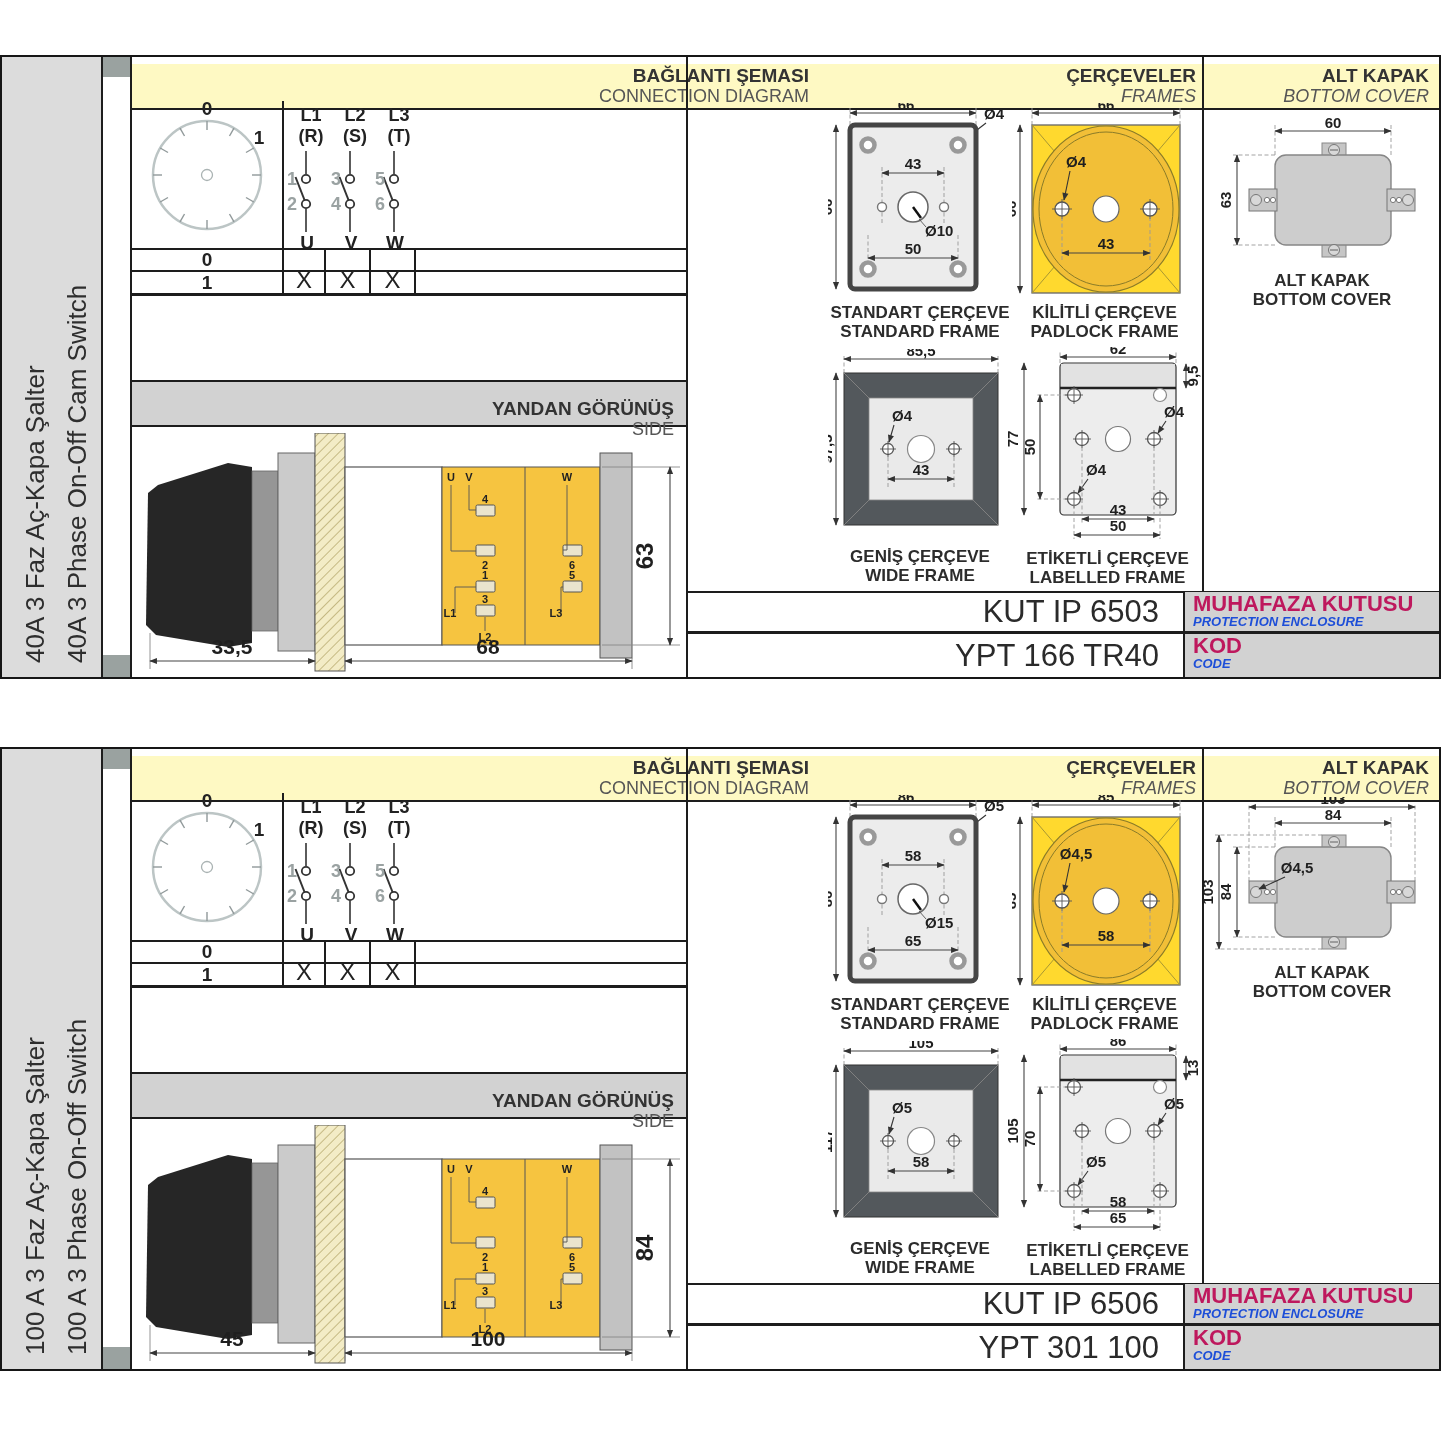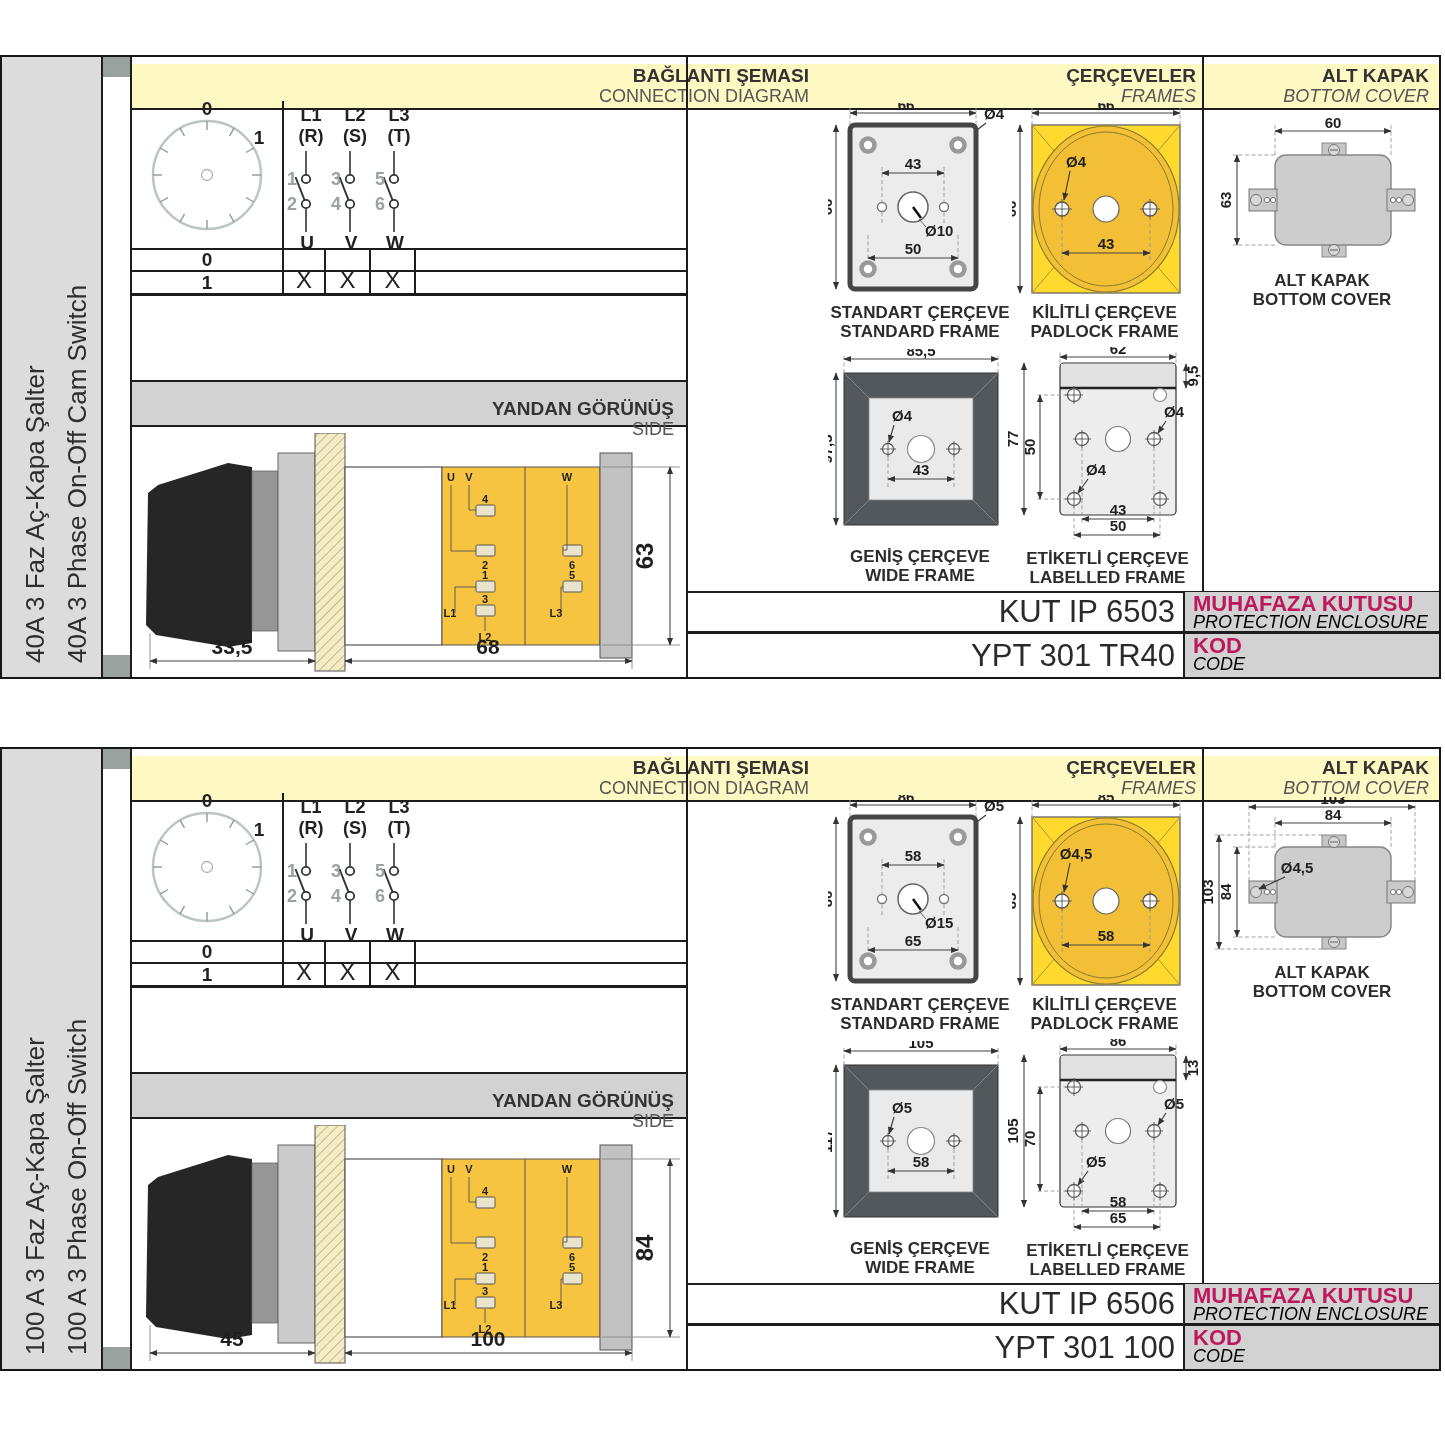--- a/index.html
+++ b/index.html
@@ -20,24 +20,24 @@
   .hsec .t2{font-size:18px;color:#565656;line-height:19px;}
   .hsec .t2.it{font-style:italic;}
   .vline{position:absolute;width:2px;background:#1d1d1d;}
   .hline{position:absolute;background:#1d1d1d;}
   .cellt{position:absolute;text-align:center;font-weight:bold;font-size:19px;line-height:21px;color:#222;}
   .xcell{position:absolute;text-align:center;font-size:24px;line-height:24px;color:#222;}
   .sidebar-bar{left:130px;width:554px;top:323px;height:47px;background:#d2d2d2;border-top:2px solid #1d1d1d;border-bottom:2px solid #1d1d1d;box-sizing:border-box;text-align:right;padding:16px 12px 0 0;}
   .sidebar-bar .t1{font-size:19px;font-weight:bold;color:#333;line-height:22px;}
   .sidebar-bar .t2{font-size:18px;color:#565656;line-height:19px;}
   .caption{position:absolute;text-align:center;font-weight:bold;font-size:17px;line-height:19px;color:#2c2c2c;}
-  .code-val{position:absolute;text-align:right;font-size:31px;color:#2a2a2a;padding-right:8px;box-sizing:border-box;}
+  .code-val{position:absolute;text-align:right;font-size:31px;color:#2a2a2a;padding-right:24px;box-sizing:border-box;}
   .code-lbl{position:absolute;left:1181px;right:0;background:#d2d2d2;border-left:2px solid #1d1d1d;box-sizing:border-box;padding:2px 0 0 8px;}
   .code-lbl .t1{font-size:22px;font-weight:bold;color:#be185d;line-height:19px;}
-  .code-lbl .t2{font-size:18px;font-style:italic;color:#000000;line-height:18px;}
+  .code-lbl .t2{font-size:13px;font-style:italic;color:#1d4ed8;line-height:18px;font-weight:bold;}
   svg text{font-family:"Liberation Sans",sans-serif;}
   .dim{stroke:#444;stroke-width:1.1;fill:none;marker-start:url(#ah);marker-end:url(#ah);}
   .lead{stroke:#333;stroke-width:1.1;fill:none;marker-end:url(#ah);}
   .ext{stroke:#999;stroke-width:0.9;stroke-dasharray:4 2.5;fill:none;}
   .sol{stroke:#888;stroke-width:0.9;fill:none;}
   .dimtxt{font-size:15px;font-weight:600;fill:#1f1f1f;}
   .dimtxt.big{font-size:21px;font-weight:bold;}
   .dimtxt.huge{font-size:24px;font-weight:bold;}
   .wire{stroke:#333;stroke-width:1.6;fill:none;}
   .blade{stroke:#333;stroke-width:2;fill:none;}
@@ -436,21 +436,21 @@
     <div>BOTTOM COVER</div>
   </div>
 
   <div class="hline" style="left:684px;right:0;width:auto;top:534px;height:1.5px;"></div>
   <div class="hline" style="left:684px;right:0;width:auto;top:574px;height:2.5px;"></div>
   <div class="code-val" style="left:684px;width:497px;top:535px;height:39px;line-height:39px;">KUT IP 6503</div>
   <div class="code-lbl" style="top:535px;height:39px;">
     <div class="t1">MUHAFAZA KUTUSU</div>
     <div class="t2">PROTECTION ENCLOSURE</div>
   </div>
-  <div class="code-val" style="left:684px;width:497px;top:577px;height:43px;line-height:43px;">YPT 301 TR40</div>
+  <div class="code-val" style="left:684px;width:497px;top:577px;height:43px;line-height:43px;">YPT 166 TR40</div>
   <div class="code-lbl" style="top:577px;height:43px;">
     <div class="t1">KOD</div>
     <div class="t2">CODE</div>
   </div>
 
 </div>
 
 <div class="panel">
 
   <div class="abs label-col">

